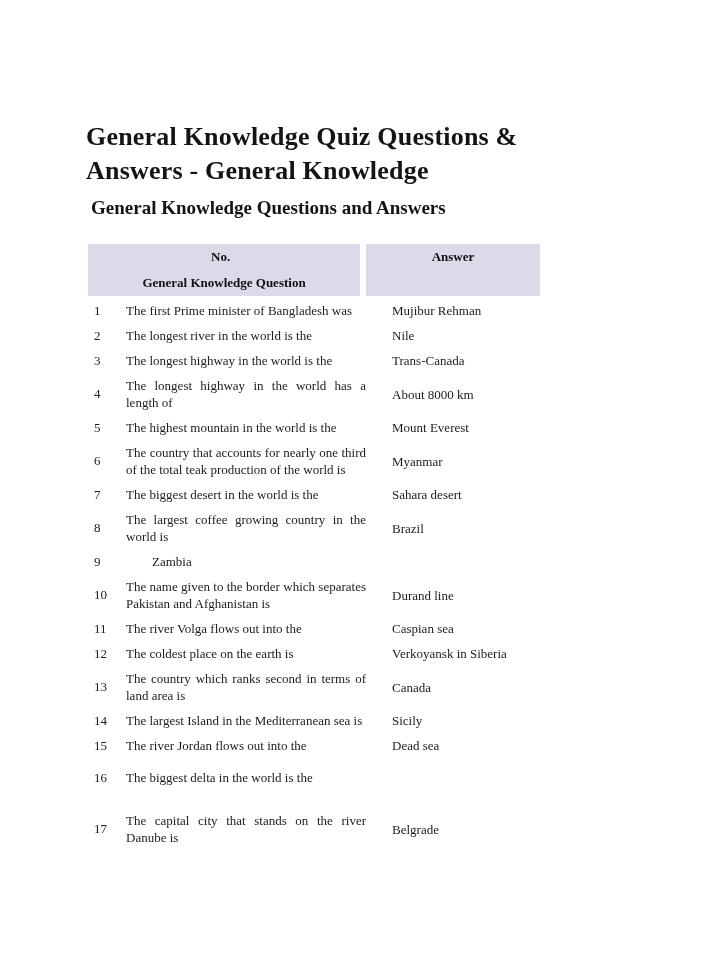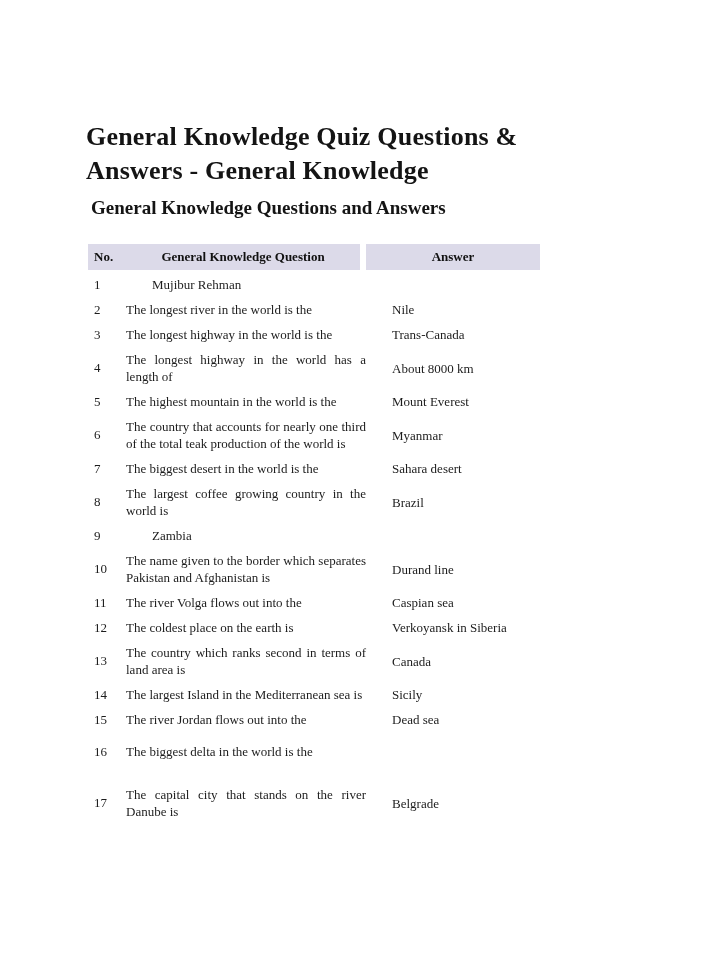--- a/index.html
+++ b/index.html
@@ -42,26 +42,26 @@
     width: 452px;
   }
   .thead {
     display: flex;
     align-items: stretch;
   }
   .th-left {
     width: 272px;
     display: flex;
     align-items: center;
+    flex-direction: column;
   }
   .th-answer {
     width: 174px;
     margin-left: 6px;
     display: flex;
-    align-items: center;
     justify-content: center;
   }
   .th-cell {
     font-size: 13px;
     font-weight: bold;
     color: #111111;
     padding: 5px 0;
   }
   .th-no {
     width: 38px;
@@ -122,20 +122,21 @@
         <div class="th-cell th-q">General Knowledge Question</div>
       </div>
       <div class="th-answer" style="background: rgb(220, 218, 233);">
         <div class="th-cell">Answer</div>
       </div>
     </div>
 
     <div class="rows" id="rows">
         <div class="row">
           <div class="cell-no">1</div>
+          <div class="cell-q">The first Prime minister of Bangladesh was</div>
           <div class="cell-a">Mujibur Rehman</div>
         </div>
         <div class="row">
           <div class="cell-no">2</div>
           <div class="cell-q">The longest river in the world is the</div>
           <div class="cell-a">Nile</div>
         </div>
         <div class="row">
           <div class="cell-no">3</div>
           <div class="cell-q">The longest highway in the world is the</div>

